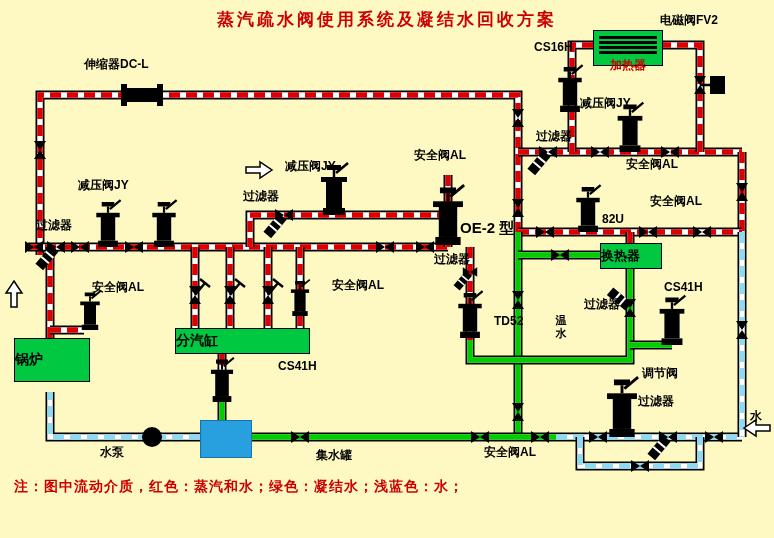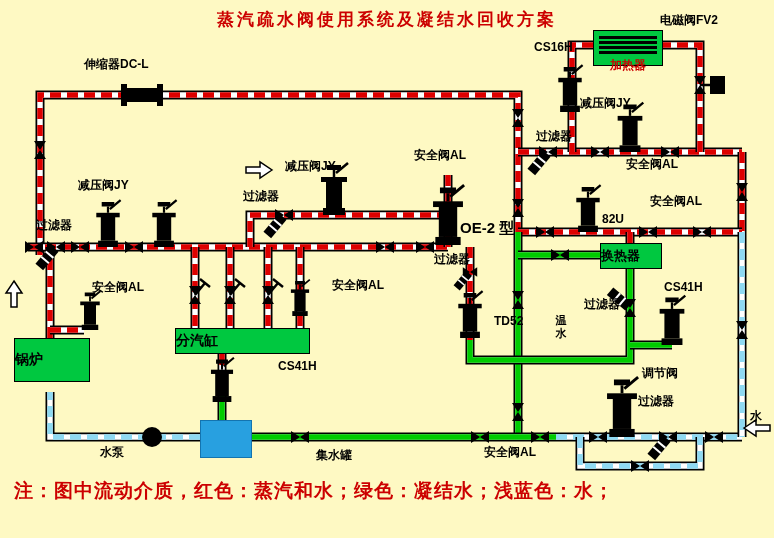--- a/index.html
+++ b/index.html
@@ -19,21 +19,21 @@
   .tw{stroke:#fff;stroke-width:2;fill:none;}
 
   .lbl{position:absolute;font-weight:bold;font-size:12px;color:#000;white-space:nowrap;
        font-family:Liberation Sans, sans-serif;}
   .lbl.small{font-size:15px;}
   .lbl.vert{white-space:normal;width:14px;line-height:1.15;text-align:center;font-size:11px;margin-top:12px;}
 
   .title{position:absolute;top:8px;left:0;width:100%;text-align:center;
          font-family:"Liberation Serif",serif;font-weight:bold;font-size:17px;
          color:var(--c-text-red);letter-spacing:3px;}
-  .note{position:absolute;left:14px;top:478px;font-weight:bold;font-size:19px;
+  .note{position:absolute;left:14px;top:478px;font-weight:bold;font-size:14px;
         color:var(--c-text-red);letter-spacing:1px;}
 
   .box{position:absolute;background:var(--c-equipment-green);border:1.5px solid #000;
        display:flex;align-items:center;justify-content:flex-start;
        font-weight:bold;font-size:14px;color:#000;box-sizing:border-box;}
   .box.tank{background:var(--c-tank-blue);border:1px solid #1374b0;}
   .box.heater{flex-direction:column;justify-content:flex-start;padding-top:3px;}
   .heater .stripes{width:100%;}
   .heater .stripes i{display:block;height:3px;background:#000;margin:2px 5px;}
   .heater .heater-label{font-size:12px;color:var(--c-text-red);margin-top:1px;}

